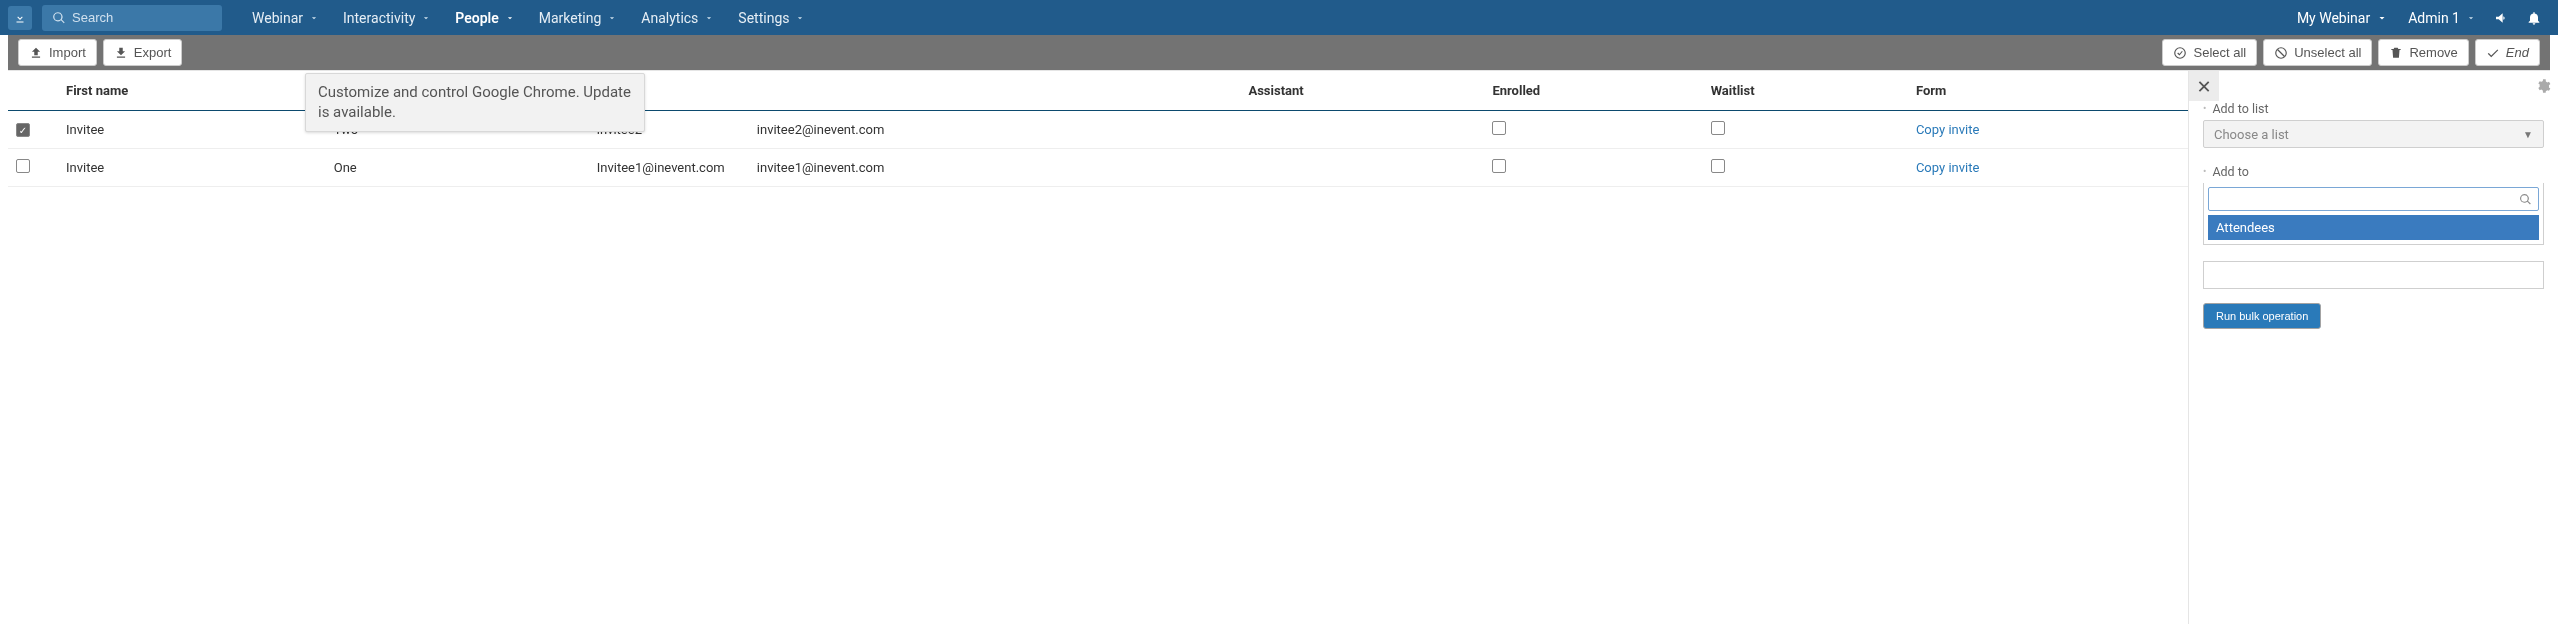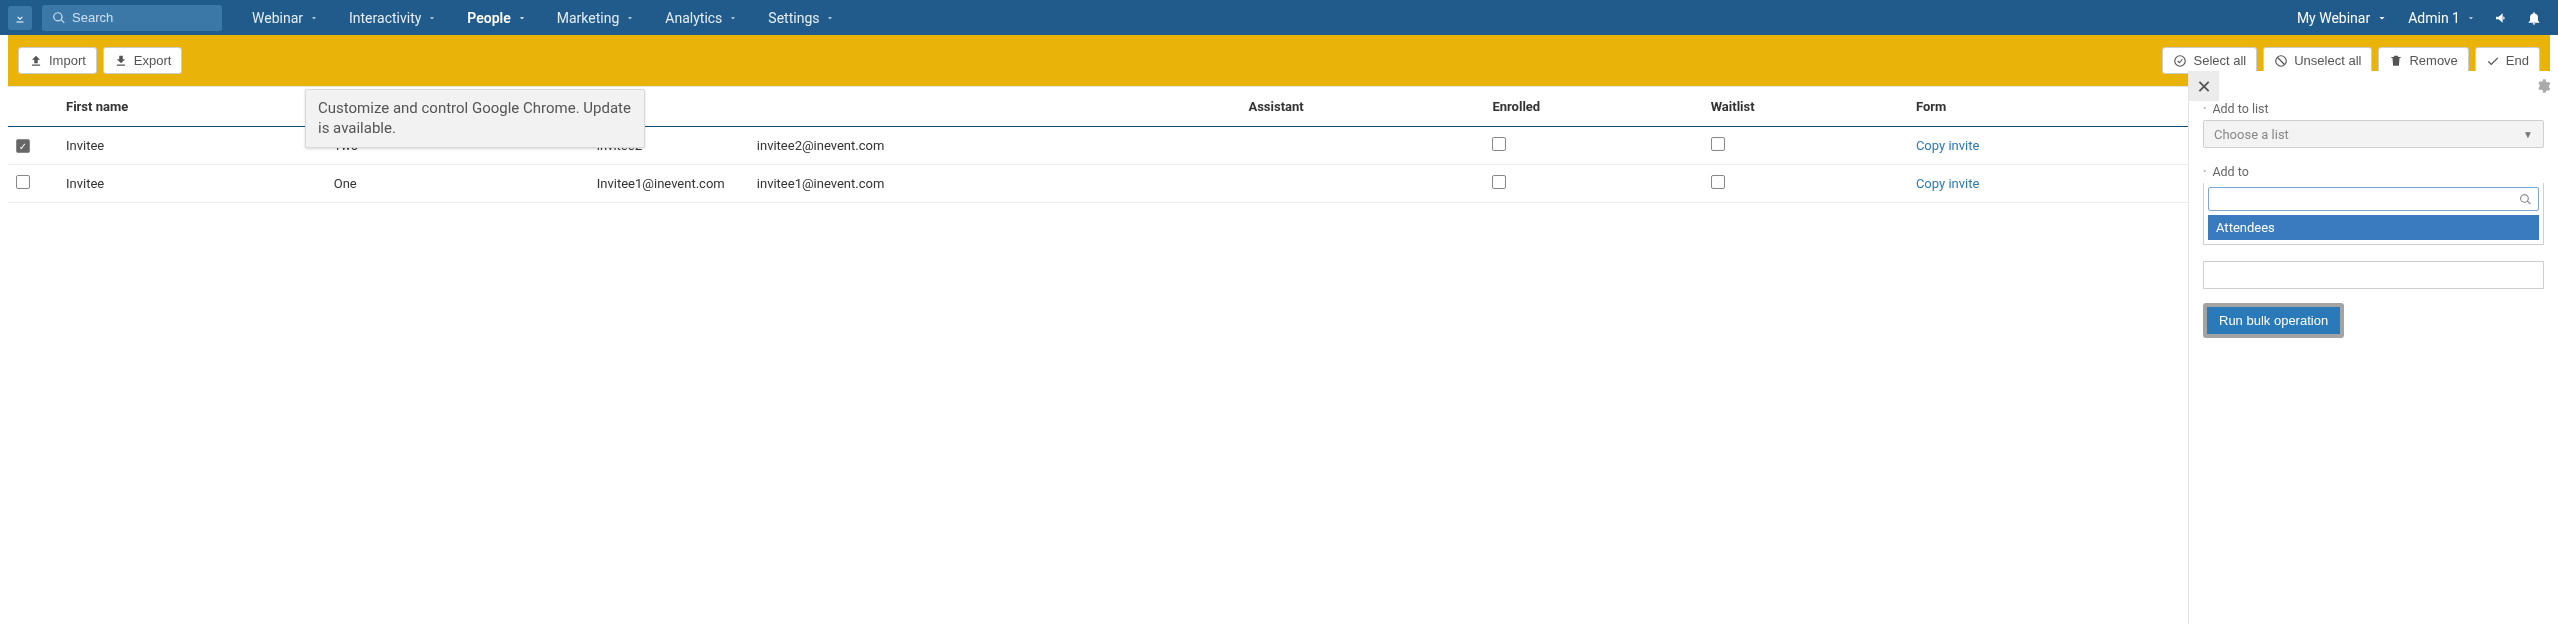--- a/index.html
+++ b/index.html
@@ -40,21 +40,21 @@
   .navbar .search-wrap input {
     background: transparent;
     border: none;
     outline: none;
     color: #fff;
     font-size: 13px;
     width: 100%;
     margin-left: 6px;
   }
   .navbar .search-wrap input::placeholder { color: #d0e0ee; }
-  .navbar .nav-items { display: flex; align-items: flex-start; gap: 6px; }
+  .navbar .nav-items { display: flex; align-items: flex-start; }
   .navbar .nav-item {
     display: flex; align-items: center;
     padding: 0 12px;
     height: 35px;
     cursor: pointer;
     font-size: 14px;
     color: #e6eef5;
   }
   .navbar .nav-item.active { color: #fff; font-weight: 600; }
   .navbar .nav-item .chev { margin-left: 6px; }
@@ -64,43 +64,43 @@
     padding: 0 10px;
     height: 35px;
     cursor: pointer;
     font-size: 14px;
     color: #fff;
   }
   .navbar .right-icon { padding: 0 8px; cursor: pointer; }
 
   
   .toolbar {
-    background: #eab308;
+    background: #737373;
     border-bottom: 1px solid #e5e5e5;
-    height: 52px;
+    height: 36px;
     display: flex;
     align-items: center;
     padding: 0 10px;
     margin: 0 8px;
   }
   .toolbar .spacer { flex: 1; }
   .btn {
     border: 1px solid #ccc;
     background: #fff;
     border-radius: 3px;
     padding: 5px 10px;
     font-size: 13px;
     display: inline-flex;
     align-items: center;
     cursor: pointer;
     margin-right: 6px;
     color: #555;
   }
   .btn .ic { margin-right: 6px; display:inline-flex; }
-  .toolbar .btn:last-child { margin-right: 0; }
+  .toolbar .btn:last-child { margin-right: 0; font-style: italic; }
 
   
   .table-wrap { padding: 0 8px; position: relative; }
   table { width: 100%; border-collapse: collapse; }
   thead th {
     text-align: left;
     font-size: 13px;
     font-weight: 700;
     padding: 12px 8px;
     border-bottom: 1px solid #0c4a6e;
@@ -243,24 +243,24 @@
     margin-top: 6px;
     margin-bottom: 14px;
     font-size: 12px;
     color: #bbb;
     padding: 0 10px;
     display:flex; align-items:center;
   }
   .btn-primary {
     background: #2a7ab9;
     color: #fff;
-    border: 4px solid #a3a3a3;
+    border: 1px solid #a3a3a3;
     border-radius: 3px;
     padding: 6px 12px;
-    font-size: 13px;
+    font-size: 11px;
     cursor: pointer;
   }
 
   svg { display:block; }
 </style>
 </head>
 <body>
 
 <div class="navbar">
   <div class="brand-square">

